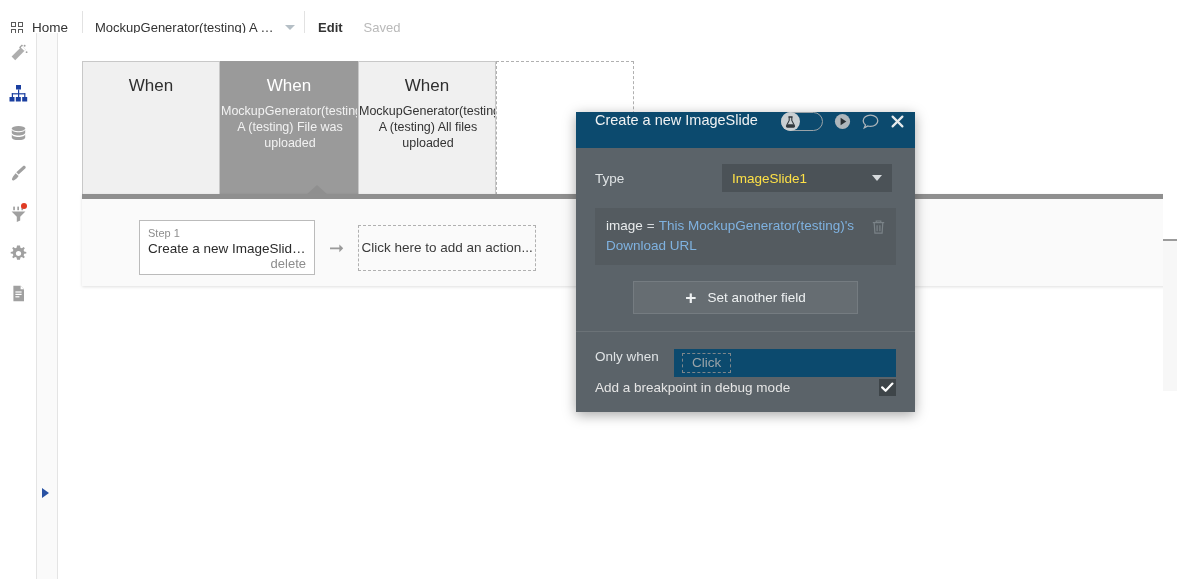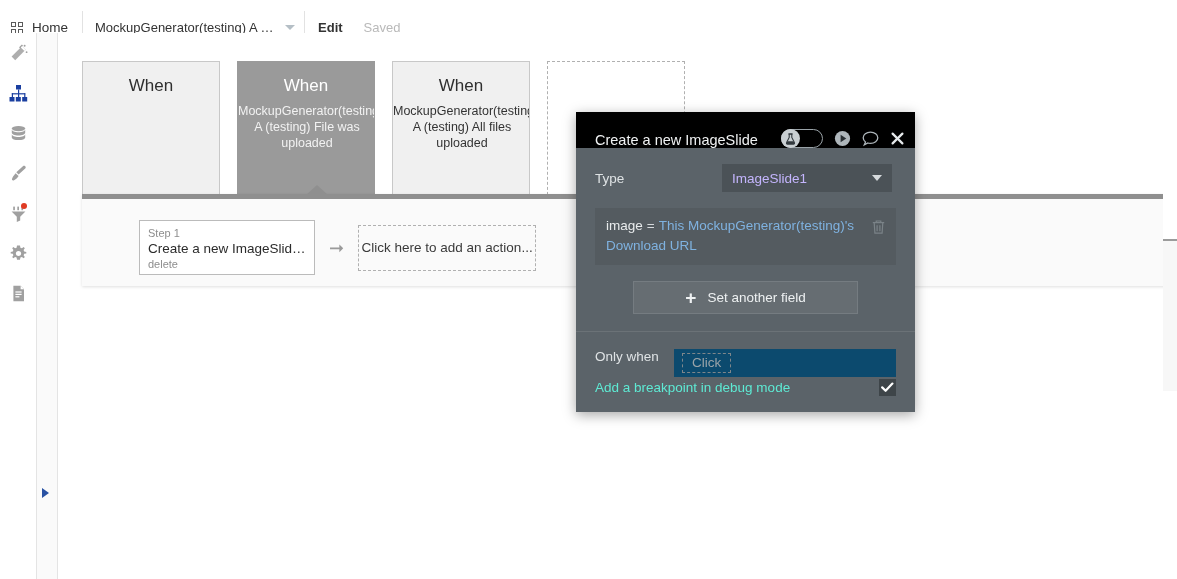--- a/index.html
+++ b/index.html
@@ -143,21 +143,21 @@
     width: 1119px;
     height: 546px;
     background: #ffffff;
     overflow: hidden;
   }
 
   .events-row {
     position: absolute;
     top: 28px; left: 24px;
     display: flex;
-    gap: 17px;
+    gap: 0;
   }
   .ev-card {
     width: 138px;
     height: 144px;
     box-sizing: border-box;
     background: #f0f0f0;
     border: 1px solid #c8c8c8;
     padding: 14px 6px 0 6px;
     text-align: center;
     cursor: pointer;
@@ -221,21 +221,21 @@
   .step-box {
     width: 176px;
     box-sizing: border-box;
     border: 1px solid #bbbbbb;
     background: #ffffff;
     padding: 5px 8px 3px 8px;
     cursor: pointer;
   }
   .step-num { font-size: 11px; color: #8d8d8d; line-height: 14px; }
   .step-title { font-size: 13.5px; color: #2b2b2b; line-height: 17px; white-space: nowrap; overflow: hidden; text-overflow: ellipsis; }
-  .step-del { font-size: 11px; color: #8d8d8d; text-align: left; line-height: 14px; cursor: pointer; }
+  .step-del { font-size: 13px; color: #8d8d8d; text-align: right; line-height: 14px; cursor: pointer; }
 
   .step-arrow { color: #9a9a9a; font-size: 18px; line-height: 1; padding: 0 2px; }
 
   .add-action {
     width: 178px;
     height: 46px;
     box-sizing: border-box;
     border: 1px dashed #b0b0b0;
     display: flex;
     align-items: center;
@@ -272,23 +272,23 @@
   .panel {
     position: absolute;
     left: 576px; top: 112px;
     width: 339px;
     background: #5b6369;
     box-shadow: 0 3px 12px rgba(0,0,0,0.35);
     z-index: 50;
   }
   .panel-head {
     height: 36px;
-    background: #000000;
-    display: flex;
-    align-items: flex-end;
+    background: #0c4a6e;
+    display: flex;
+    align-items: flex-start;
     padding: 0 10px 0 19px;
     box-sizing: border-box;
     cursor: move;
   }
   .panel-title {
     flex: 1;
     font-size: 14.5px;
     color: #f0f2f3;
     white-space: nowrap;
     overflow: hidden;
@@ -327,21 +327,21 @@
     width: 170px;
     height: 28px;
     background: #4b5257;
     display: flex;
     align-items: center;
     justify-content: space-between;
     padding: 0 10px;
     box-sizing: border-box;
     cursor: pointer;
   }
-  .select .val { font-size: 13.5px; color: #c4b5fd; }
+  .select .val { font-size: 13.5px; color: #fde047; }
   .sel-caret {
     width: 0; height: 0;
     border-left: 5px solid transparent;
     border-right: 5px solid transparent;
     border-top: 6px solid #d6dadd;
   }
 
   .field-row {
     background: #545b60;
     padding: 8px 10px 9px 11px;
@@ -397,21 +397,21 @@
     border: 1px dashed #7d868b;
     padding: 1px 9px 2px 9px;
   }
 
   .row-break {
     display: flex;
     align-items: center;
     justify-content: space-between;
     padding-bottom: 16px;
   }
-  .row-break .lbl { font-size: 13.5px; color: #5eead4; }
+  .row-break .lbl { font-size: 13.5px; color: #e5e5e5; }
   .chkbox {
     width: 17px; height: 17px;
     background: #3e4549;
     display: flex;
     align-items: center;
     justify-content: center;
     cursor: pointer;
   }
   .chkbox svg { display: block; }
 </style>

